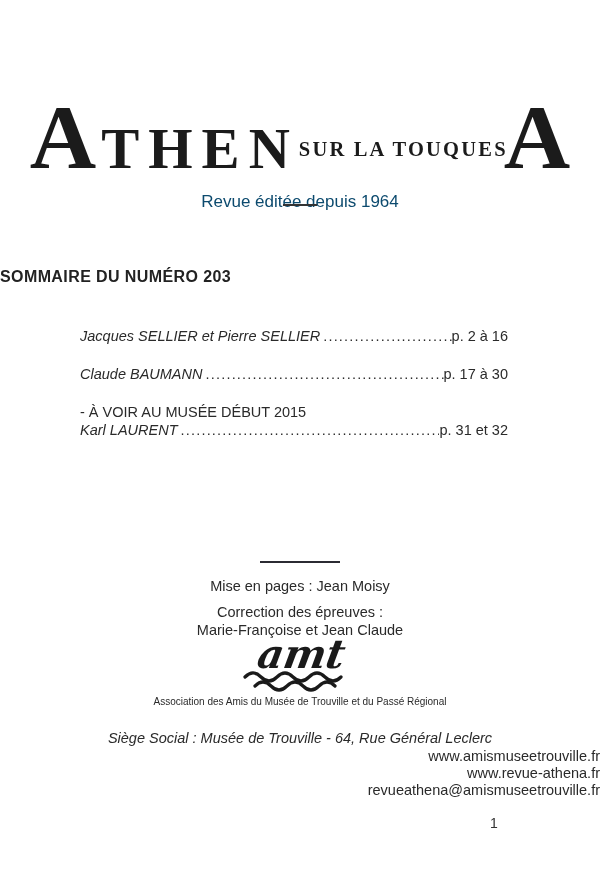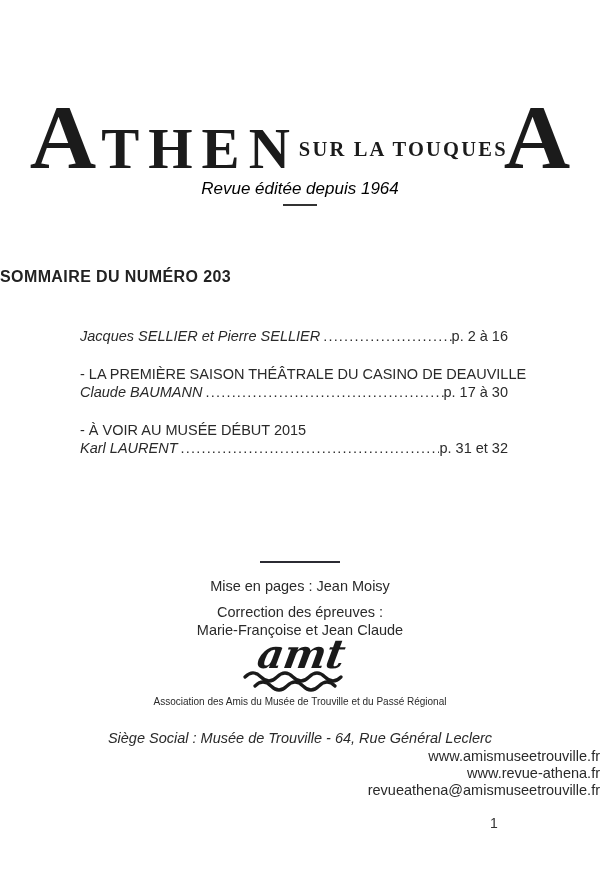--- a/index.html
+++ b/index.html
@@ -31,23 +31,23 @@
   .logo-then {
     font-size:57px; line-height:0.78; font-weight:600;
     letter-spacing:9px; padding-left:9px;
   }
   .logo-sub {
     font-size:20.5px; font-weight:bold; line-height:1;
     letter-spacing:2.2px; margin-top:0; white-space:nowrap;
   }
 
   .tagline {
-    position:absolute; top:179px; left:0; right:0;
-    text-align:center; font-style:italic; font-size:17px;
-    color:#000000;
+    position:absolute; top:192px; left:0; right:0;
+    text-align:center; font-size:17px;
+    color:#0c4a6e;
   }
   .tagline-rule {
     position:absolute; top:204px; left:283px;
     width:34px; border-top:2px solid #333;
   }
 
   
   .sommaire-heading {
     position:absolute; top:268px; left:0; right:0;
     font-weight:bold; font-size:16px;
@@ -127,21 +127,20 @@
 
   <div class="toc">
     <div class="toc-entry">
       <div class="toc-line2">
         <span class="toc-authors">Jacques SELLIER et Pierre SELLIER</span>
         <span class="toc-dots"></span>
         <span class="toc-pages">p. 2 à 16</span>
       </div>
     </div>
     <div class="toc-entry">
-      <div class="toc-title">- LA PREMIÈRE SAISON THÉÂTRALE DU CASINO DE DEAUVILLE</div>
       <div class="toc-line2">
         <span class="toc-authors">Claude BAUMANN</span>
         <span class="toc-dots"></span>
         <span class="toc-pages">p. 17 à 30</span>
       </div>
     </div>
     <div class="toc-entry">
       <div class="toc-title">- À VOIR AU MUSÉE DÉBUT 2015</div>
       <div class="toc-line2">
         <span class="toc-authors">Karl LAURENT</span>

